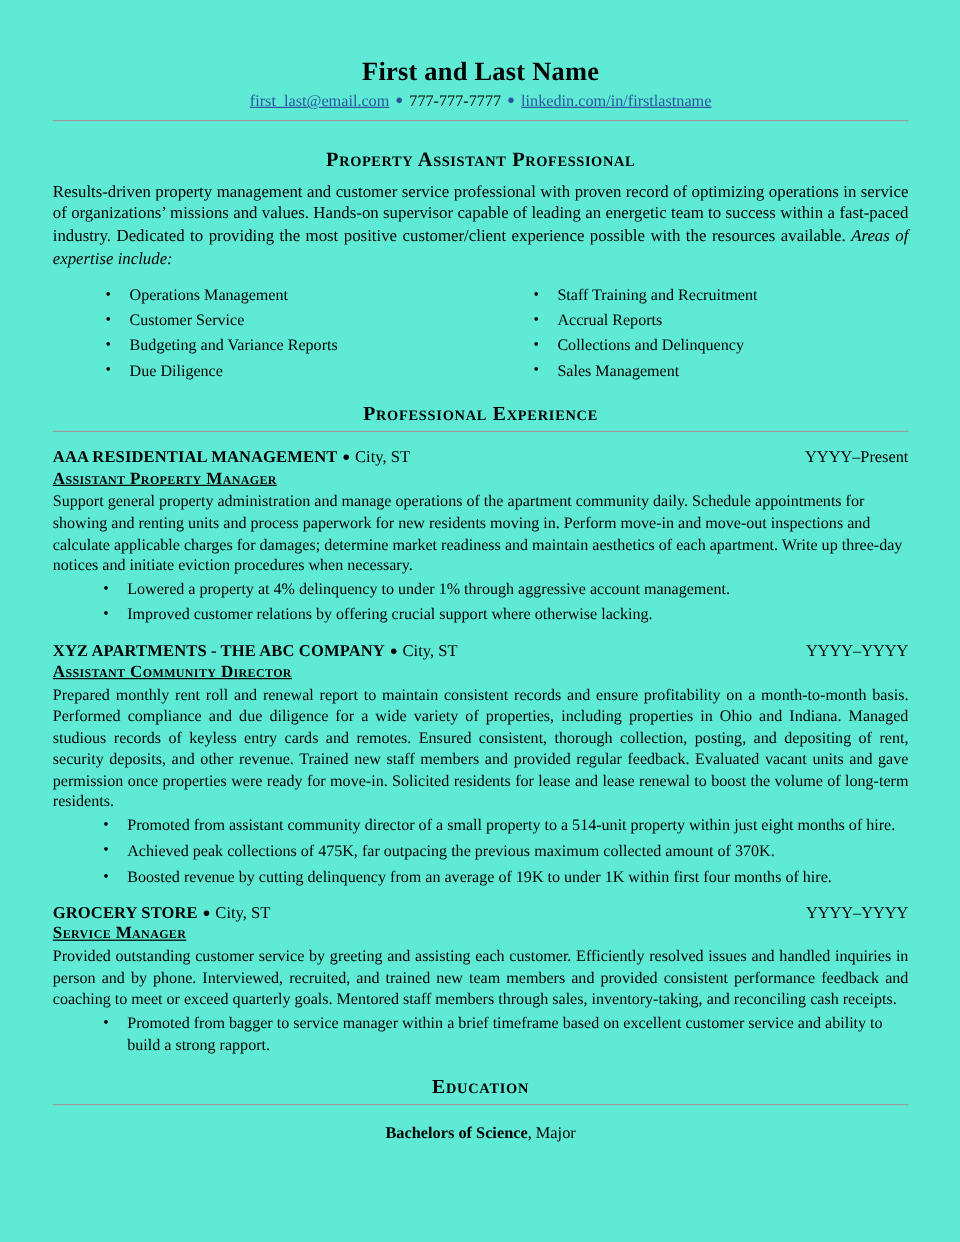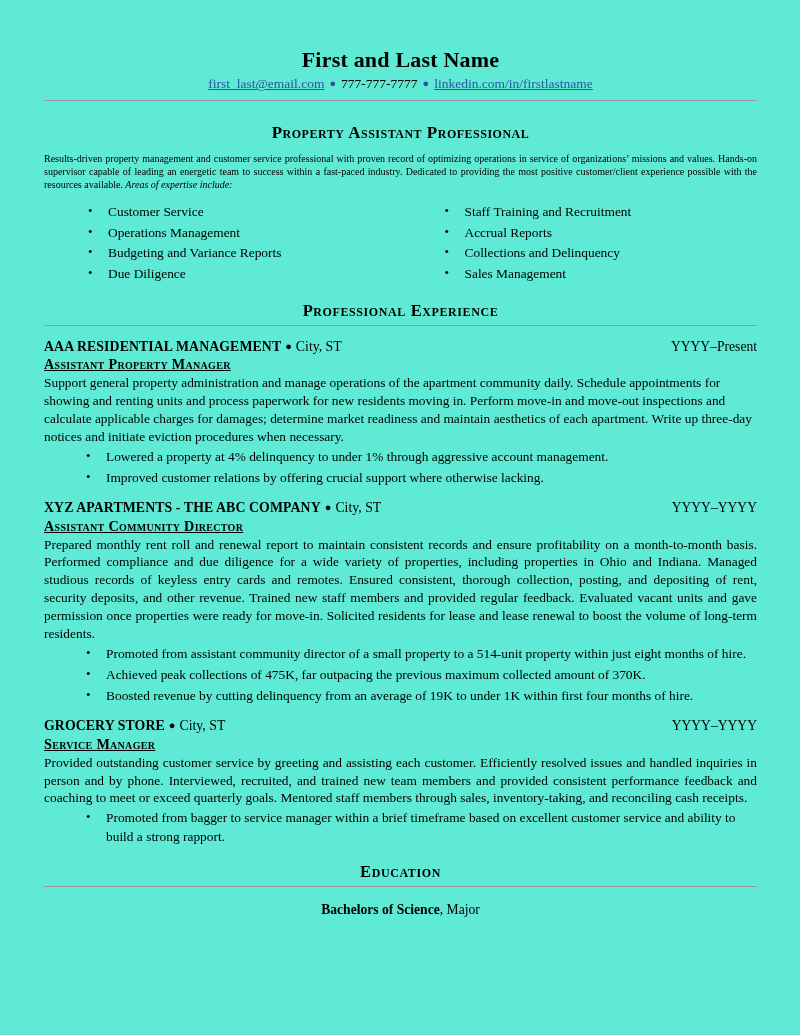--- a/index.html
+++ b/index.html
@@ -71,21 +71,21 @@
     text-align: center;
     font-size: 17px;
     font-weight: bold;
     font-variant: small-caps;
     letter-spacing: 0.5px;
     margin: 22px 0 9px 0;
   }
 
   
   .summary {
-    font-size: 10px;
+    font-size: 14px;
     line-height: 1.33;
     text-align: justify;
     margin: 0 0 6px 0;
   }
   .summary .italic { font-style: italic; }
 
   
   .skills {
     display: flex;
     margin: 10px 0 4px 0;
@@ -201,22 +201,22 @@
   </div>
   <hr class="rule rule-top">
 
   <div class="headline">Property Assistant Professional</div>
 
   <p class="summary"><span>Results-driven property management and customer service professional with proven record of optimizing operations in service of organizations’ missions and values. Hands-on supervisor capable of leading an energetic team to success within a fast-paced industry. Dedicated to providing the most positive customer/client experience possible with the resources available. </span><span class="italic">Areas of expertise include:</span></p>
 
   <div class="skills">
     <div class="skills-col">
       <ul class="dotlist">
+        <li>Operations Management</li>
         <li>Customer Service</li>
-        <li>Operations Management</li>
         <li>Budgeting and Variance Reports</li>
         <li>Due Diligence</li>
       </ul>
     </div>
     <div class="skills-col">
       <ul class="dotlist">
         <li>Staff Training and Recruitment</li>
         <li>Accrual Reports</li>
         <li>Collections and Delinquency</li>
         <li>Sales Management</li>

